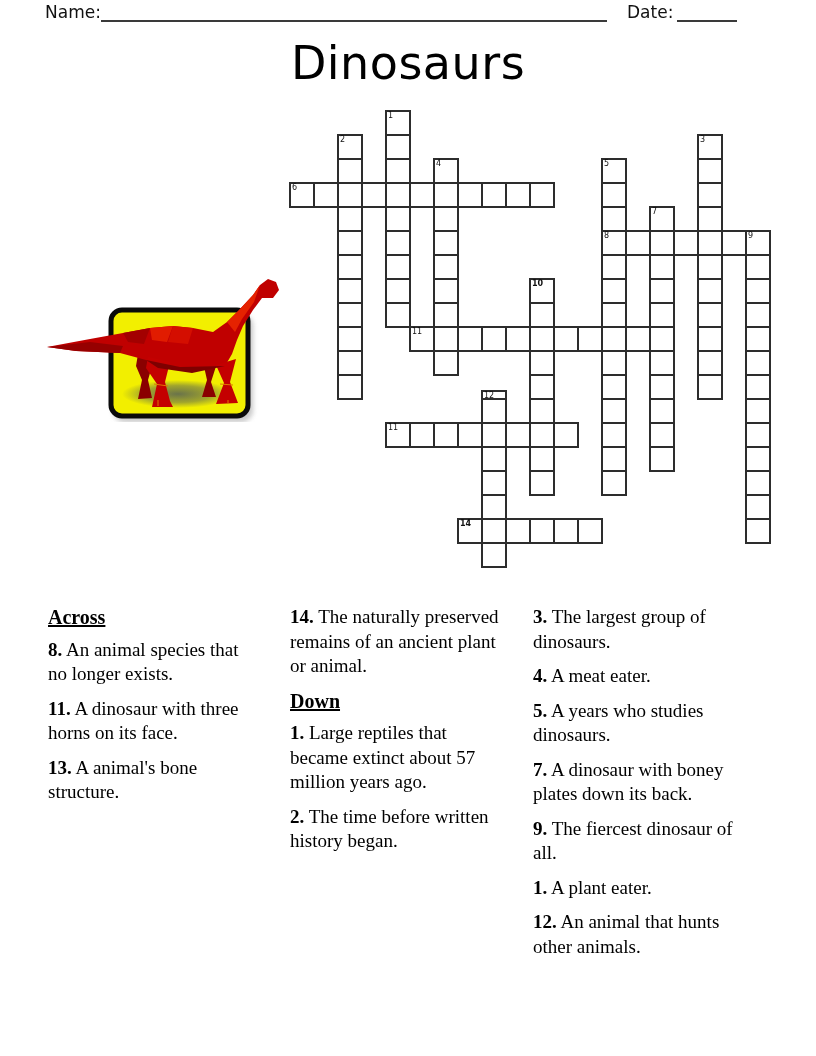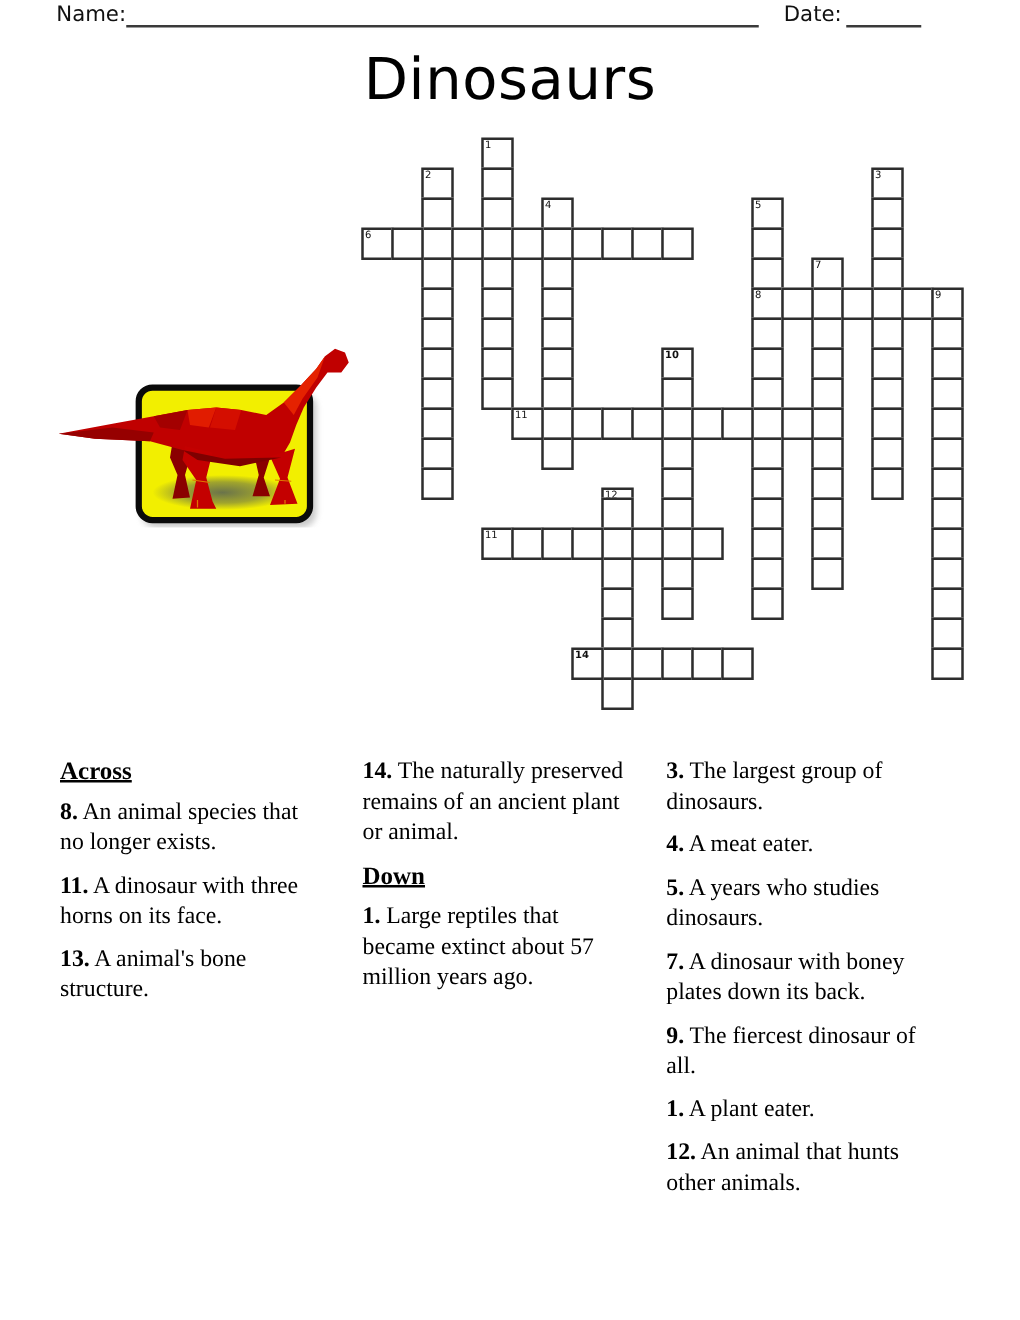--- a/index.html
+++ b/index.html
@@ -261,20 +261,21 @@
     <div class="clue-heading">Across</div>
     <div class="clue"><b>8.</b> <span>An animal species that no longer exists.</span></div>
     <div class="clue"><b>11.</b> <span>A dinosaur with three horns on its face.</span></div>
     <div class="clue"><b>13.</b> <span>A animal's bone structure.</span></div>
   </div>
 
   <div class="clue-col" id="clue-col-2">
     <div class="clue"><b>14.</b> <span>The naturally preserved remains of an ancient plant or animal.</span></div>
     <div class="clue-heading dgap">Down</div>
     <div class="clue"><b>1.</b> <span>Large reptiles that became extinct about 57 million years ago.</span></div>
+    <div class="clue"><b>2.</b> <span>The time before written history began.</span></div>
   </div>
 
   <div class="clue-col" id="clue-col-3">
     <div class="clue"><b>3.</b> <span>The largest group of dinosaurs.</span></div>
     <div class="clue"><b>4.</b> <span>A meat eater.</span></div>
     <div class="clue"><b>5.</b> <span>A years who studies dinosaurs.</span></div>
     <div class="clue"><b>7.</b> <span>A dinosaur with boney plates down its back.</span></div>
     <div class="clue"><b>9.</b> <span>The fiercest dinosaur of all.</span></div>
     <div class="clue"><b>1.</b> <span>A plant eater.</span></div>
     <div class="clue"><b>12.</b> <span>An animal that hunts other animals.</span></div>

